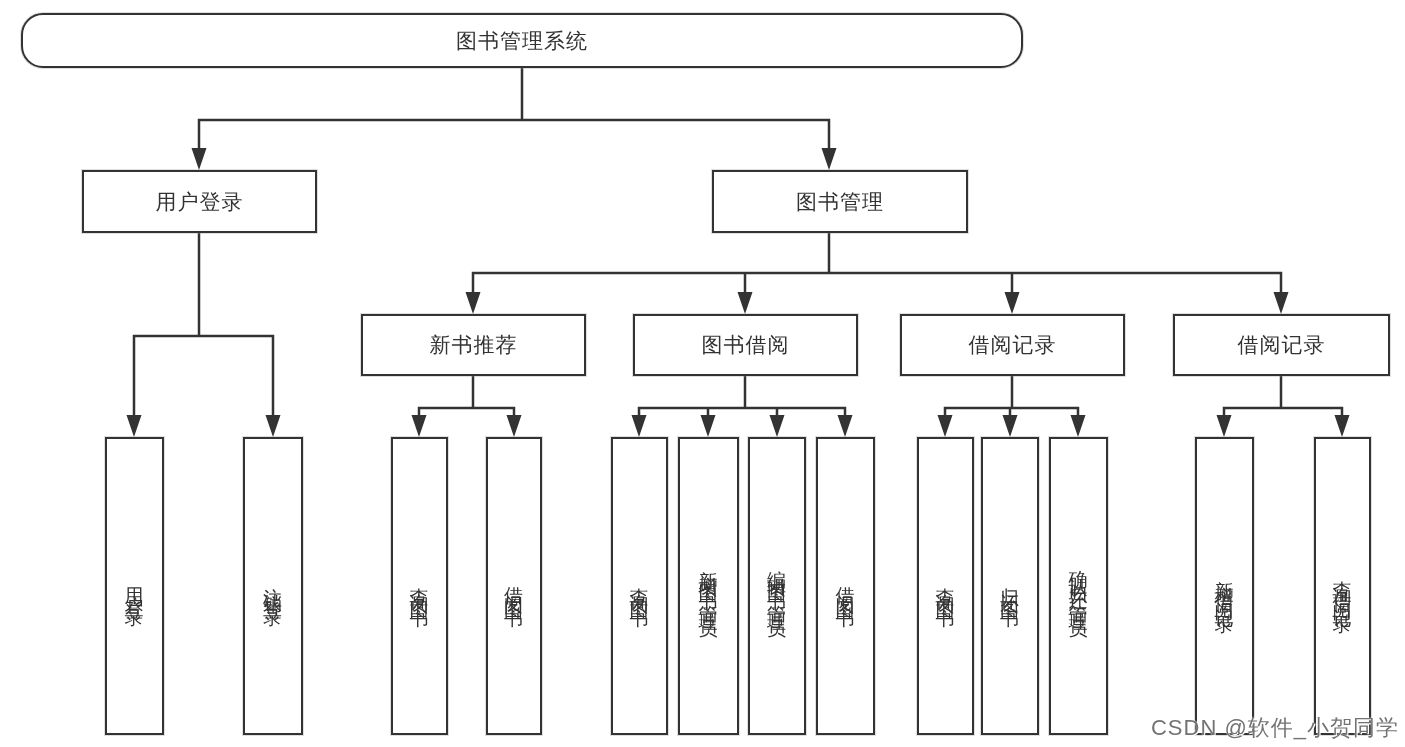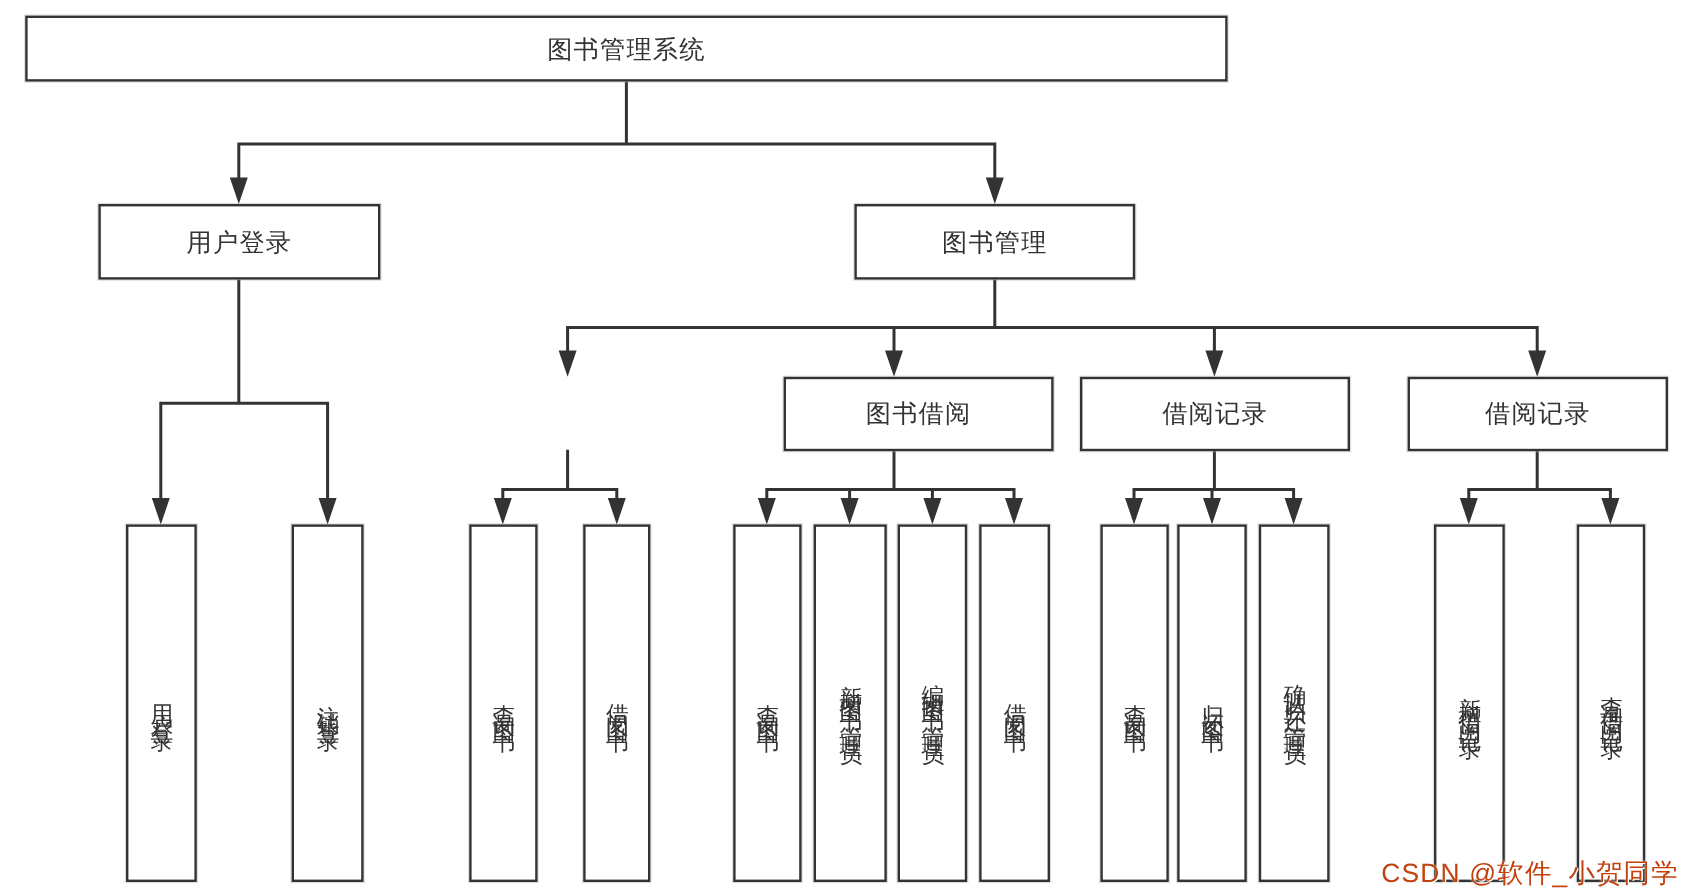--- a/index.html
+++ b/index.html
@@ -37,21 +37,21 @@
     line-height: 1;
     letter-spacing: 7px;
     white-space: nowrap;
   }
   .watermark {
     position: absolute;
     right: 6px;
     bottom: 4px;
     z-index: 2;
     font-size: 22px;
-    color: #c2410c;
+    color: #737373;
     text-shadow: 0 0 2px #ffffff, 1px 1px 0 #ffffff;
     letter-spacing: 1px;
   }
 </style>
 </head>
 <body>
 
 <div class="canvas">
 
   <svg class="connectors" width="1405" height="747" viewBox="0 0 1405 747" aria-hidden="true">
@@ -94,32 +94,35 @@
       M769.5 415 L784.5 415 L777 437 Z
       M837.5 415 L852.5 415 L845 437 Z
       M937.5 415 L952.5 415 L945 437 Z
       M1002.5 415 L1017.5 415 L1010 437 Z
       M1070.5 415 L1085.5 415 L1078 437 Z
       M1216.5 415 L1231.5 415 L1224 437 Z
       M1334.5 415 L1349.5 415 L1342 437 Z
     "></path>
   </svg>
 
-  <div class="node h-node root-node" style="left:21px; top:13px; width:1002px; height:55px;">
+  <div class="node h-node root-node" style="left:21px; top:13px; width:1002px; height:55px;border-radius:22px;">
     <span>图书管理系统</span>
   </div>
 
   <div class="node h-node" style="left:82px; top:170px; width:235px; height:63px;">
     <span>用户登录</span>
   </div>
-  <div class="node h-node" style="left:712px; top:170px; width:234px; height:63px;">
+  <div class="node h-node" style="left:712px; top:170px; width:256px; height:63px;">
     <span>图书管理</span>
   </div>
 
-  <div class="node h-node" style="left:633px; top:314px; width:225px; height:62px;margin-left:20px;">
+  <div class="node h-node" style="left:361px; top:314px; width:225px; height:62px;">
+    <span>新书推荐</span>
+  </div>
+  <div class="node h-node" style="left:633px; top:314px; width:225px; height:62px;">
     <span>图书借阅</span>
   </div>
   <div class="node h-node" style="left:900px; top:314px; width:225px; height:62px;">
     <span>借阅记录</span>
   </div>
   <div class="node h-node" style="left:1173px; top:314px; width:217px; height:62px;justify-content:center;">
     <span>借阅记录</span>
   </div>
 
   <div class="node v-node" style="left:105px; top:437px; width:59px; height:298px;">

